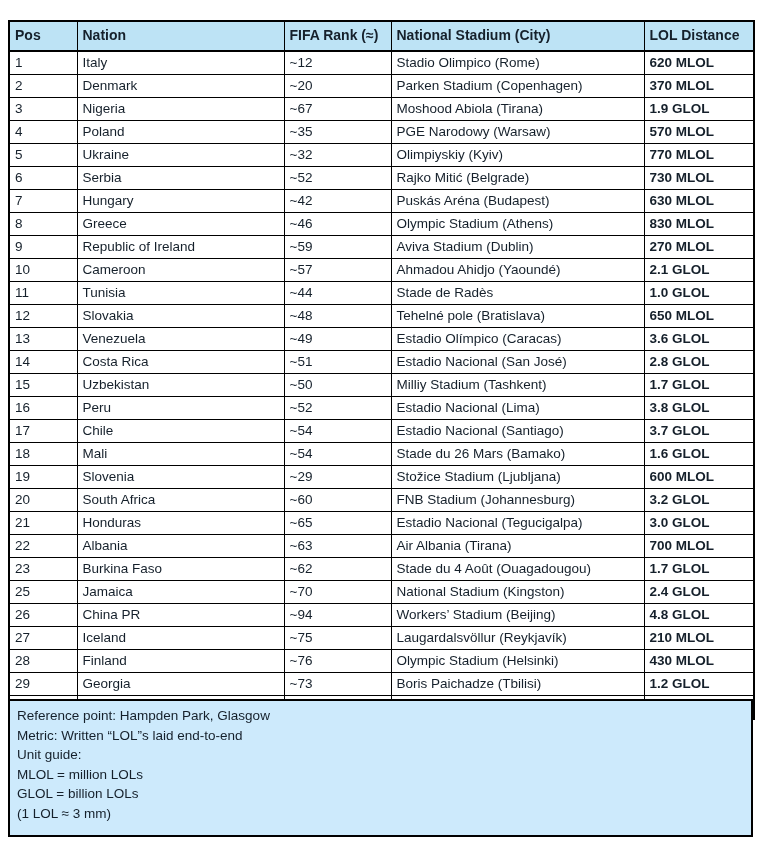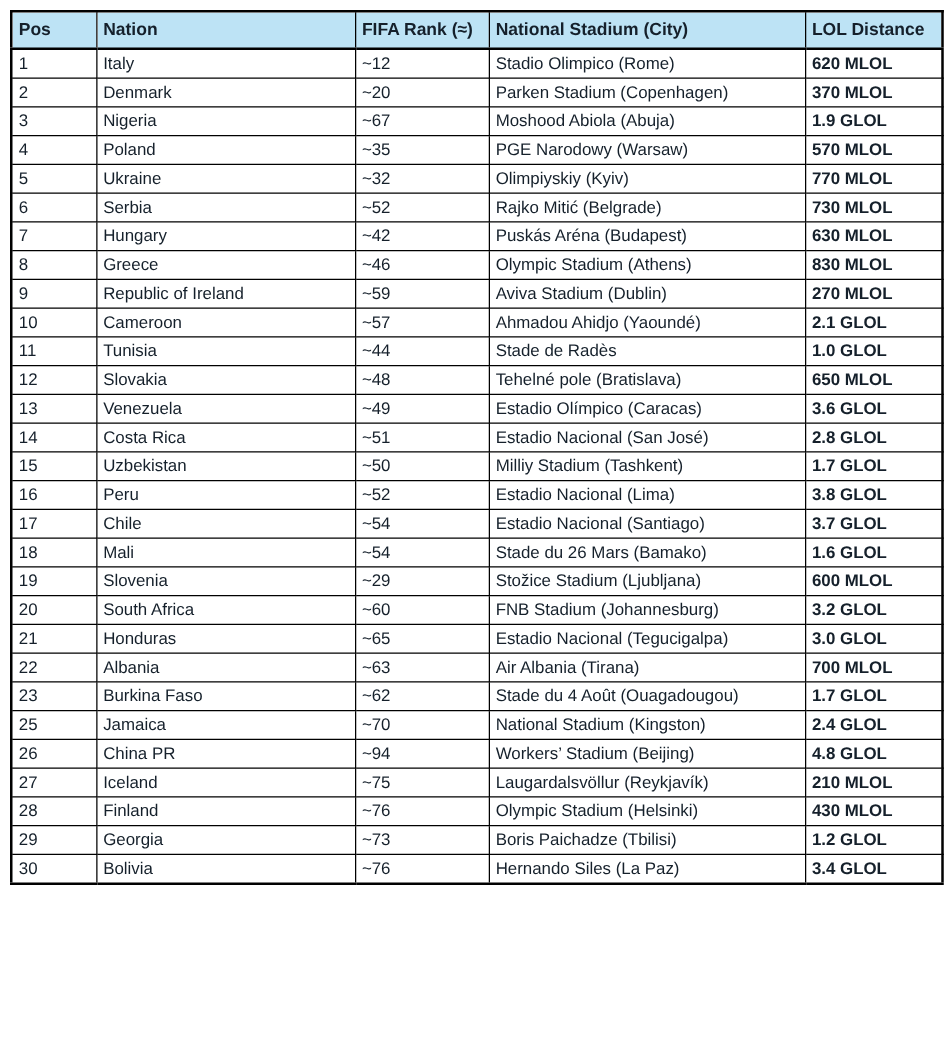--- a/index.html
+++ b/index.html
@@ -16,21 +16,21 @@
   }
   .sheet {
     position: relative;
     width: 761px;
     height: 845px;
     box-sizing: border-box;
   }
   .table-wrap {
     position: absolute;
     left: 8px;
-    top: 8px;
+    top: 20px;
     width: 745px;
   }
   table.ranking {
     border-collapse: collapse;
     table-layout: fixed;
     width: 745px;
     border: 2px solid #000000;
   }
   table.ranking col.c-pos      { width: 68px; }
   table.ranking col.c-nation   { width: 207px; }
@@ -120,21 +120,21 @@
             <td>2</td>
             <td>Denmark</td>
             <td>~20</td>
             <td>Parken Stadium (Copenhagen)</td>
             <td class="dist">370 MLOL</td>
           </tr>
           <tr>
             <td>3</td>
             <td>Nigeria</td>
             <td>~67</td>
-            <td>Moshood Abiola (Abuja)</td>
+            <td>Moshood Abiola (Tirana)</td>
             <td class="dist">1.9 GLOL</td>
           </tr>
           <tr>
             <td>4</td>
             <td>Poland</td>
             <td>~35</td>
             <td>PGE Narodowy (Warsaw)</td>
             <td class="dist">570 MLOL</td>
           </tr>
           <tr>
@@ -309,14 +309,22 @@
             <td>30</td>
             <td>Bolivia</td>
             <td>~76</td>
             <td>Hernando Siles (La Paz)</td>
             <td class="dist">3.4 GLOL</td>
           </tr>
         </tbody>
     </table>
   </div>
 
+  <div class="notes">
+    <div class="line">Reference point: Hampden Park, Glasgow</div>
+    <div class="line">Metric: Written “LOL”s laid end-to-end</div>
+    <div class="line">Unit guide:</div>
+    <div class="line">MLOL = million LOLs</div>
+    <div class="line">GLOL = billion LOLs</div>
+    <div class="line">(1 LOL ≈ 3 mm)</div>
+  </div>
 
 </div>
 
 </body></html>

